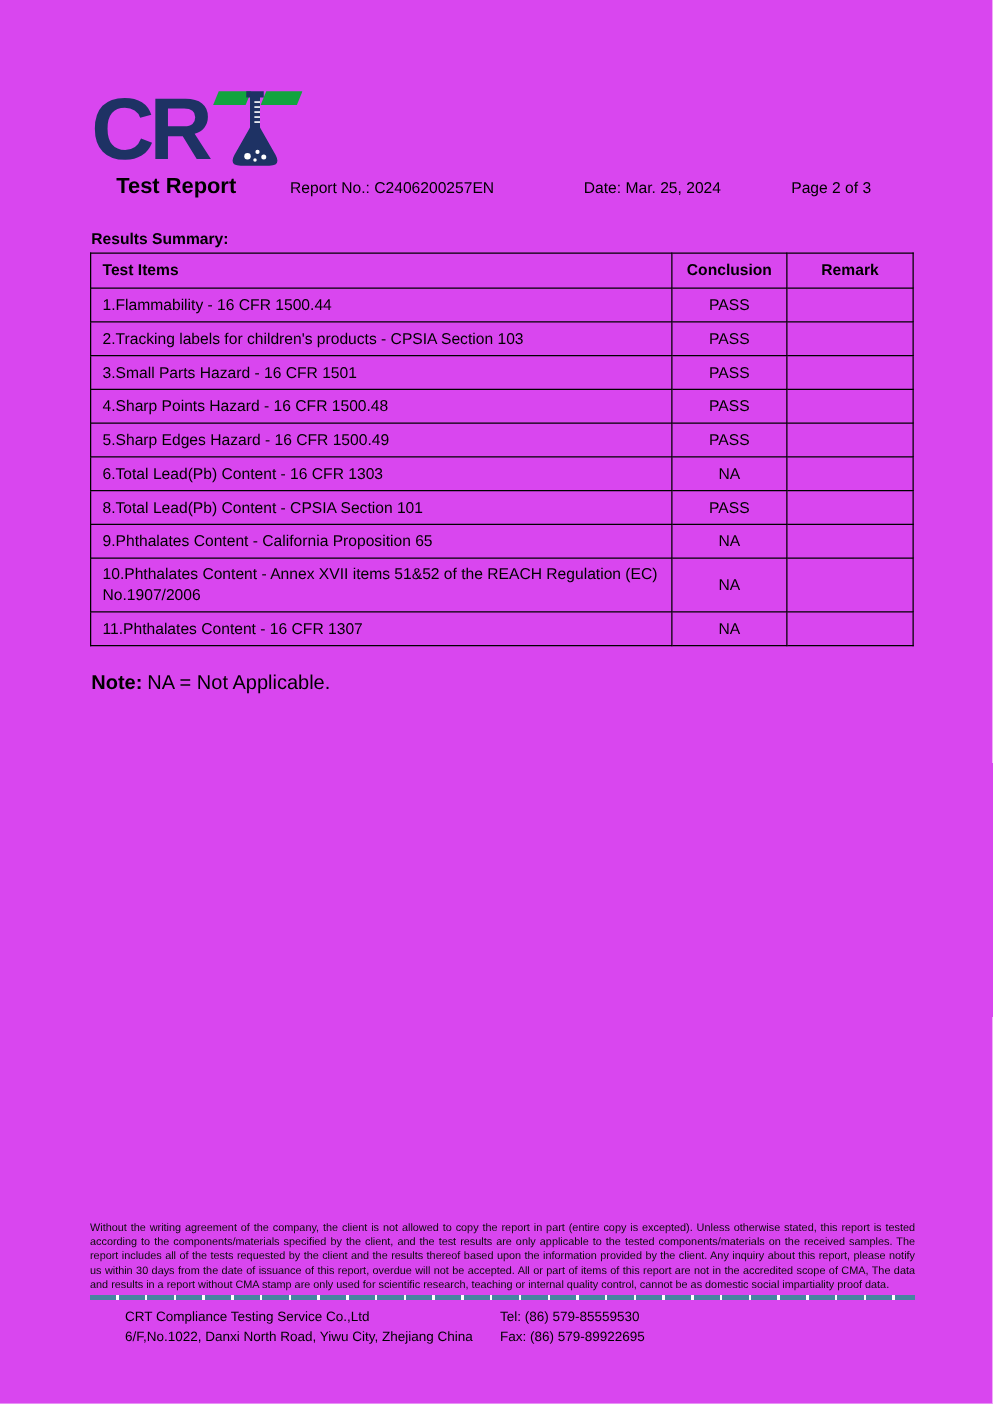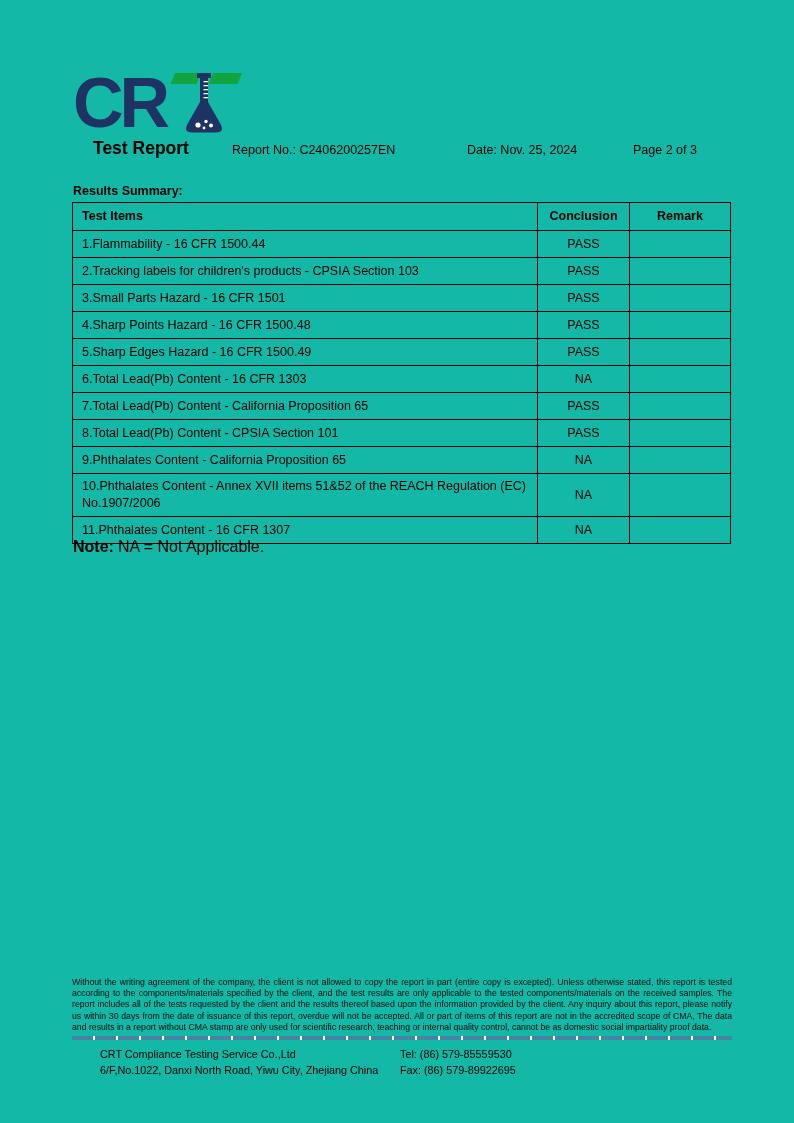--- a/index.html
+++ b/index.html
@@ -1,17 +1,17 @@
 <!DOCTYPE html>
 <html><head>
 <meta charset="utf-8">
 <style>
   html,body { margin:0; padding:0; background:#ffffff; }
   .page {
-    position:relative; width:794px; height:1123px; background:#14b8a6;
+    position:relative; width:794px; height:1123px; background:#d946ef;
     font-family:"Liberation Sans", sans-serif; color:#000; overflow:hidden;
   }
   
   .logo { position:absolute; left:73px; top:72px; height:64px; display:flex; align-items:flex-start; }
   .logo-text {
     font-weight:bold; font-size:70px; line-height:62px; letter-spacing:-4px;
     color:#1e3264; font-family:"Liberation Sans", sans-serif;
   }
   .flask-svg { width:78px; height:62px; margin-left:-2px; display:block; }
   
@@ -74,21 +74,21 @@
         <circle cx="34" cy="53" r="2.6"></circle>
         <circle cx="42" cy="49.5" r="1.7"></circle>
         <circle cx="40" cy="56" r="1.4"></circle>
         <circle cx="47" cy="53.5" r="2.0"></circle>
       </g>
     </svg>
   </div>
 
   <span class="hdr hdr-title">Test Report</span>
   <span class="hdr hdr-report">Report No.: C2406200257EN</span>
-  <span class="hdr hdr-date">Date: Nov. 25, 2024</span>
+  <span class="hdr hdr-date">Date: Mar. 25, 2024</span>
   <span class="hdr hdr-page">Page 2 of 3</span>
 
   <div class="summary-heading">Results Summary:</div>
 
   <table class="results-table">
     <thead>
       <tr>
         <th class="col-item">Test Items</th>
         <th class="col-conclusion">Conclusion</th>
         <th class="col-remark">Remark</th>
@@ -119,25 +119,20 @@
           <td class="col-item">5.Sharp Edges Hazard - 16 CFR 1500.49</td>
           <td class="col-conclusion">PASS</td>
           <td class="col-remark"></td>
         </tr>
         <tr>
           <td class="col-item">6.Total Lead(Pb) Content - 16 CFR 1303</td>
           <td class="col-conclusion">NA</td>
           <td class="col-remark"></td>
         </tr>
         <tr>
-          <td class="col-item">7.Total Lead(Pb) Content - California Proposition 65</td>
-          <td class="col-conclusion">PASS</td>
-          <td class="col-remark"></td>
-        </tr>
-        <tr>
           <td class="col-item">8.Total Lead(Pb) Content - CPSIA Section 101</td>
           <td class="col-conclusion">PASS</td>
           <td class="col-remark"></td>
         </tr>
         <tr>
           <td class="col-item">9.Phthalates Content - California Proposition 65</td>
           <td class="col-conclusion">NA</td>
           <td class="col-remark"></td>
         </tr>
         <tr>

